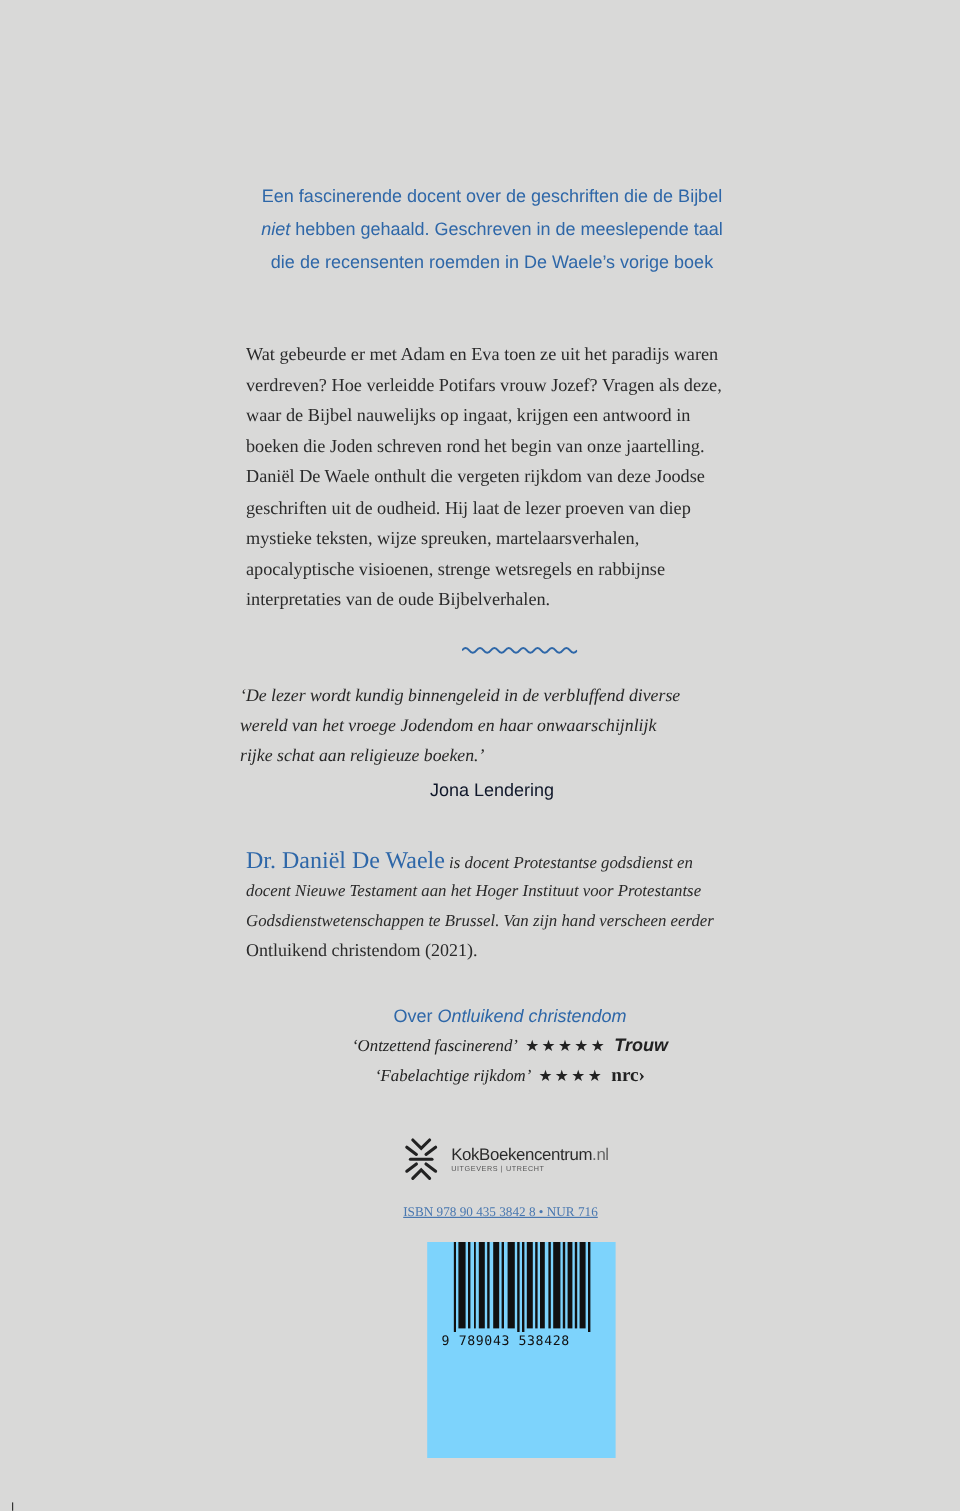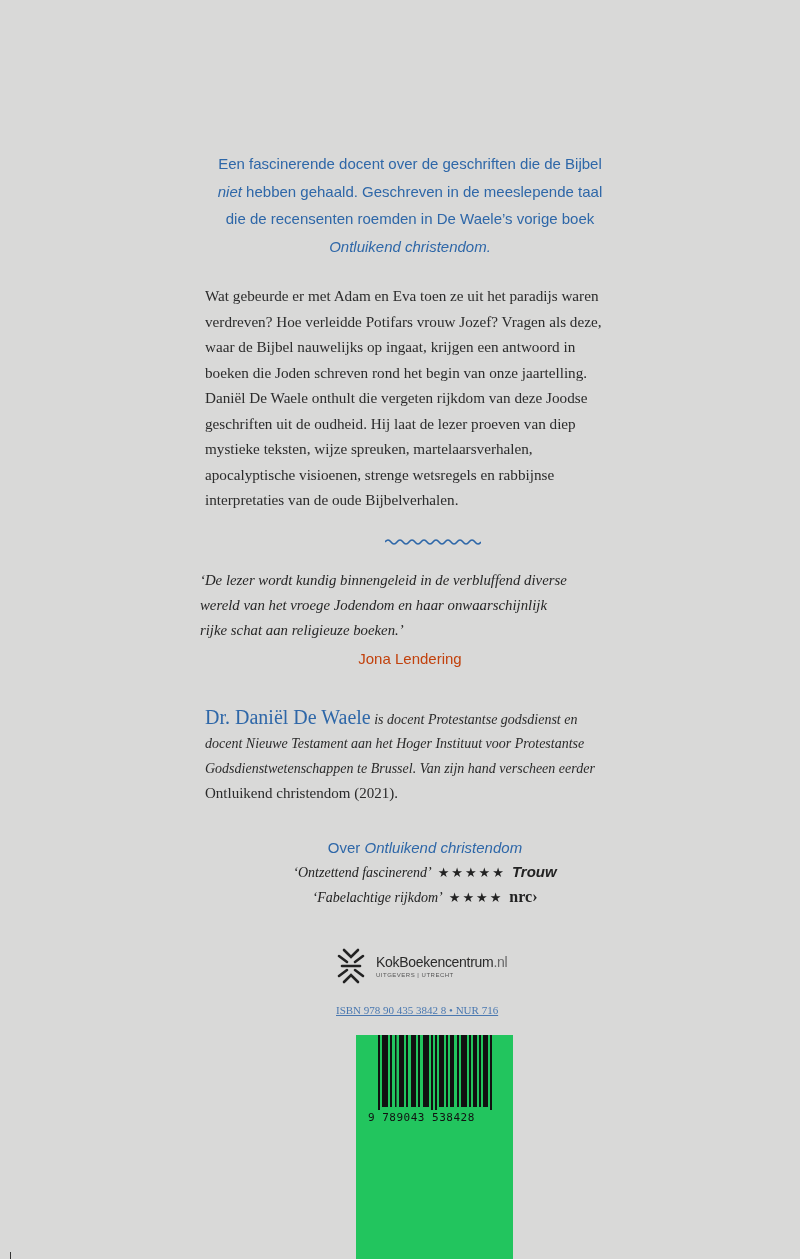--- a/index.html
+++ b/index.html
@@ -36,21 +36,21 @@
       font-family: Liberation Serif, serif;
       font-style: italic;
       font-size: 14.8px;
       line-height: 25px;
       color: #262626;
     }
     .quote-author {
       position: absolute; left: 200px; top: 650px; width: 420px;
       text-align: center;
       font-family: "Liberation Sans", "DejaVu Sans", sans-serif;
-      color: #c2410c;
+      color: #0f172a;
       font-size: 15px;
     }
     .bio {
       position: absolute; left: 205px; top: 705px; width: 405px;
       font-family: "Liberation Serif", "DejaVu Serif", serif;
       font-size: 14px;
       line-height: 24.3px;
       color: #2a2a2a;
     }
     .bio .name { color: #2e67a8; font-style: normal; font-size: 20px; }
@@ -86,43 +86,42 @@
       position: absolute; left: 40px; top: 24px;
       font-family: "Liberation Sans", "DejaVu Sans", sans-serif;
       font-size: 6px; color: #555; letter-spacing: 0.5px;
     }
     .isbn {
       position: absolute; left: 336px; top: 1004px; width: 220px;
       font-family: "Liberation Serif", "DejaVu Serif", serif;
       font-size: 11px; color: #4a78b0; text-decoration: underline;
     }
     .barcode-box {
-      position: absolute; left: 356px; top: 1035px; width: 157px; height: 224px;
-      background: #22c55e;
+      position: absolute; left: 356px; top: 1035px; width: 157px; height: 180px;
+      background: #7dd3fc;
     }
     .barcode {
       position: absolute; left: 22px; top: 0; width: 115px; height: 75px;
     }
     .barcode-num {
       position: absolute; left: 12px; top: 76px; width: 140px;
       font-family: "DejaVu Sans Mono", "Liberation Mono", monospace;
       font-size: 11px; color: #111; letter-spacing: 0.5px;
     }
     .edge-mark {
       position: absolute; left: 10px; top: 1252px; width: 1px; height: 7px; background: #333;
     }
   </style>
 </head>
 <body>
 
 <div class="blurb">
   <div>Een fascinerende docent over de geschriften die de Bijbel</div>
   <div><i>niet</i><span> hebben gehaald. Geschreven in de meeslepende taal</span></div>
   <div>die de recensenten roemden in De Waele’s vorige boek</div>
-  <div><i>Ontluikend christendom.</i></div>
 </div>
 
 <div class="body-text">Wat gebeurde er met Adam en Eva toen ze uit het paradijs waren verdreven? Hoe verleidde Potifars vrouw Jozef? Vragen als deze, waar de Bijbel nauwelijks op ingaat, krijgen een antwoord in boeken die Joden schreven rond het begin van onze jaartelling. Daniël De Waele onthult die vergeten rijkdom van deze Joodse geschriften uit de oudheid. Hij laat de lezer proeven van diep mystieke teksten, wijze spreuken, martelaarsverhalen, apocalyptische visioenen, strenge wetsregels en rabbijnse interpretaties van de oude Bijbelverhalen.</div>
 
 <svg class="wave" viewBox="0 0 96 10">
   <path d="M0 5 Q3 1 6 5 T12 5 T18 5 T24 5 T30 5 T36 5 T42 5 T48 5 T54 5 T60 5 T66 5 T72 5 T78 5 T84 5 T90 5 T96 5" fill="none" stroke="#2e67a8" stroke-width="1.6"></path>
 </svg>
 
 <div class="quote">
   <div>‘De lezer wordt kundig binnengeleid in de verbluffend diverse</div>

